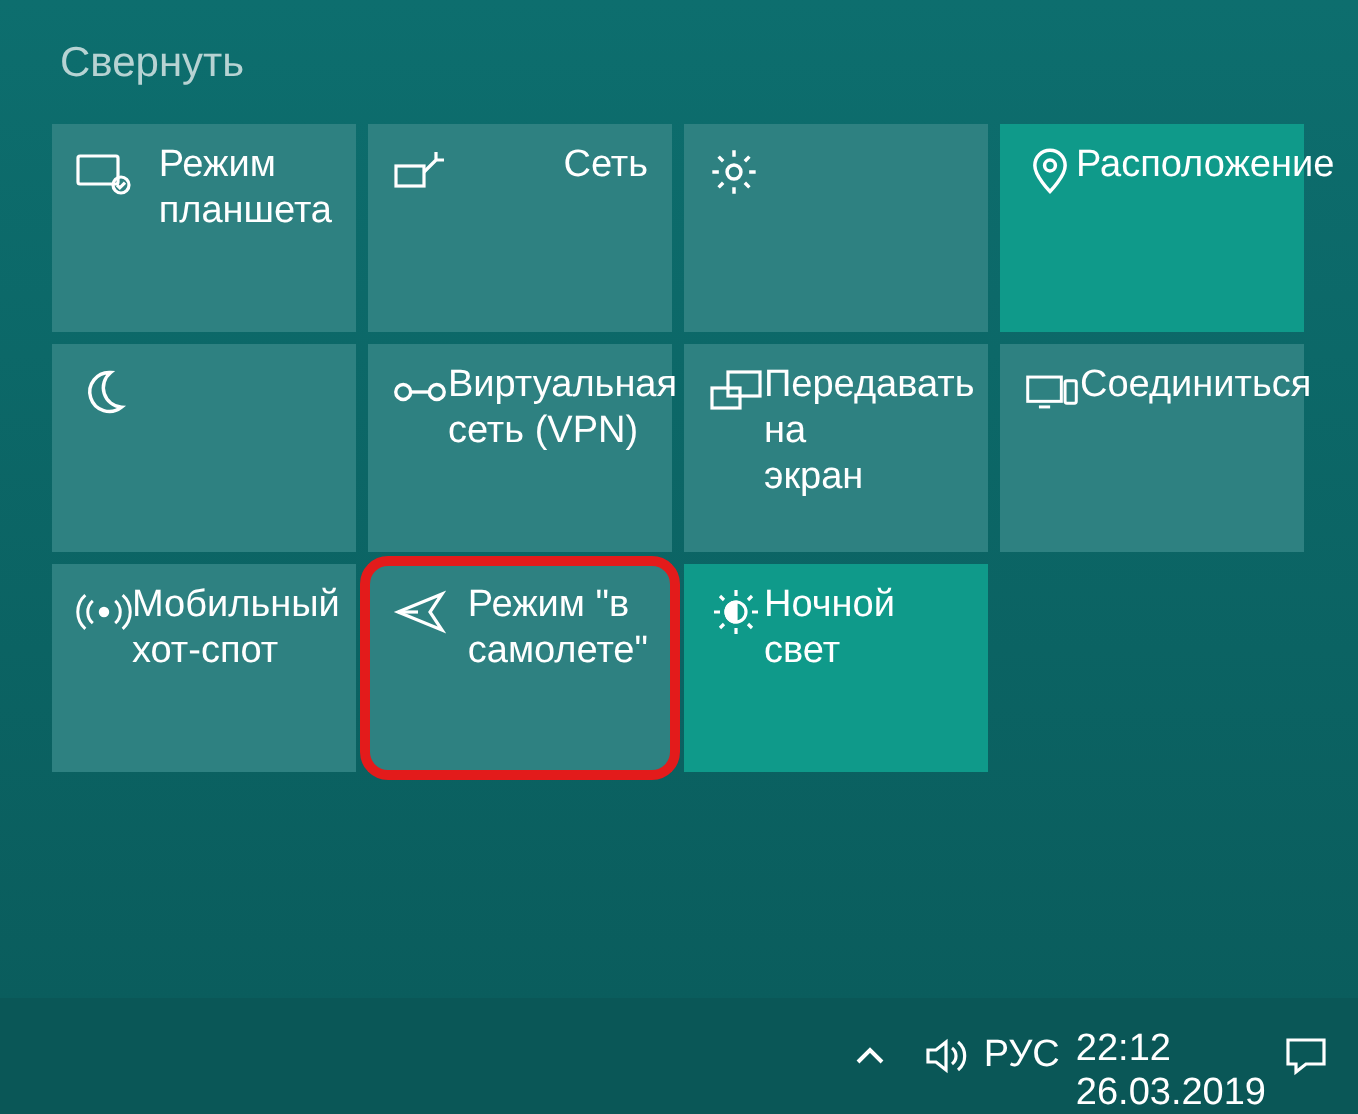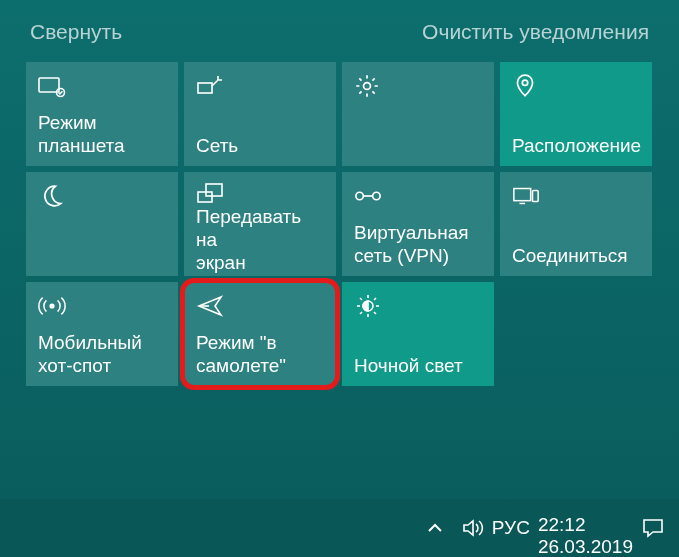--- a/index.html
+++ b/index.html
@@ -29,21 +29,20 @@
     display: grid;
     grid-template-columns: repeat(4, 152px);
     grid-auto-rows: 104px;
     gap: 6px;
     padding: 0 0 0 26px;
   }
   .tile {
     background: #2e8181;
     padding: 10px 12px 8px 12px;
     display: flex;
-    flex-direction: column;
     justify-content: space-between;
     cursor: pointer;
     position: relative;
   }
   .tile.active { background: #0f9a8a; }
   .tile .icon {
     width: 28px; height: 28px;
     display: flex; align-items: center; justify-content: flex-start;
     color: #ffffff;
   }
@@ -77,21 +76,20 @@
   .taskbar .datetime { text-align: left; line-height: 1.15; font-size: 19px; margin-top: 15px; }
   .taskbar .datetime .date { font-size: 19px; }
   svg { display: block; }
 </style>
 </head>
 <body>
 
 <div class="panel">
   <div class="header">
     <span>Свернуть</span>
-    <span>Очистить уведомления</span>
   </div>
 
   <div class="grid">
 
     <div class="tile">
       <span class="icon">
         <svg width="28" height="24" viewBox="0 0 28 24" fill="none" stroke="#fff" stroke-width="1.6">
           <rect x="1" y="4" width="20" height="14" rx="1"></rect>
           <circle cx="22.5" cy="18.5" r="4" fill="none"></circle>
           <path d="M20.5 18.5l1.4 1.4 2.6-2.6"></path>
@@ -129,43 +127,43 @@
       </span>
       <span class="label">Расположение</span>
     </div>
 
     <div class="tile">
       <span class="icon">
         <svg width="26" height="26" viewBox="0 0 24 24" fill="none" stroke="#fff" stroke-width="1.6">
           <path d="M16 3a9 9 0 1 0 5 16 9 9 0 0 1-5-16z"></path>
         </svg>
       </span>
-    </div>
-
-    <div class="tile">
-      <span class="icon">
-        <svg width="28" height="24" viewBox="0 0 28 24" fill="none" stroke="#fff" stroke-width="1.6">
-          <rect x="10" y="2" width="16" height="12"></rect>
-          <rect x="2" y="10" width="14" height="10"></rect>
-        </svg>
-      </span>
-      <span class="label">Передавать на
-экран</span>
     </div>
 
     <div class="tile">
       <span class="icon">
         <svg width="30" height="22" viewBox="0 0 30 22" fill="none" stroke="#fff" stroke-width="1.8">
           <circle cx="6" cy="11" r="4"></circle>
             <circle cx="24" cy="11" r="4"></circle>
           <path d="M10 11h10"></path>
         </svg>
       </span>
       <span class="label">Виртуальная
 сеть (VPN)</span>
+    </div>
+
+    <div class="tile">
+      <span class="icon">
+        <svg width="28" height="24" viewBox="0 0 28 24" fill="none" stroke="#fff" stroke-width="1.6">
+          <rect x="10" y="2" width="16" height="12"></rect>
+          <rect x="2" y="10" width="14" height="10"></rect>
+        </svg>
+      </span>
+      <span class="label">Передавать на
+экран</span>
     </div>
 
     <div class="tile">
       <span class="icon">
         <svg width="30" height="24" viewBox="0 0 30 24" fill="none" stroke="#fff" stroke-width="1.6">
           <rect x="2" y="4" width="18" height="13"></rect>
           <rect x="22" y="6" width="6" height="12" rx="1"></rect>
           <path d="M8 20h6"></path>
         </svg>
       </span>

